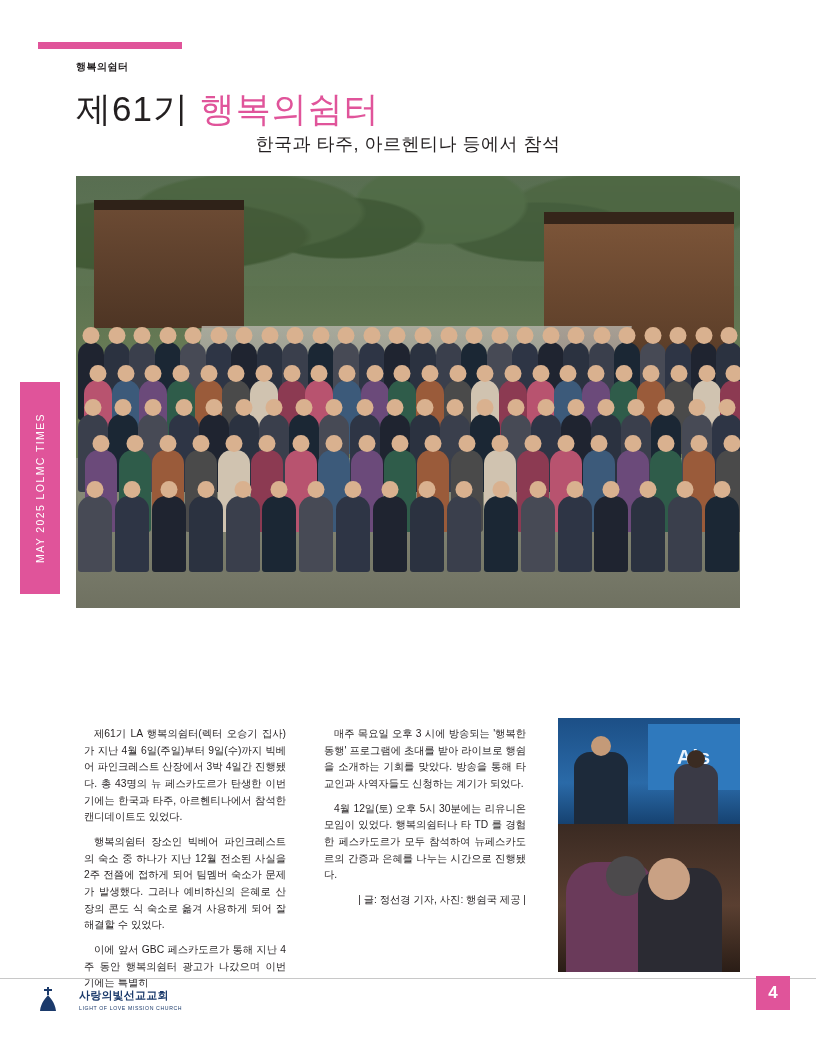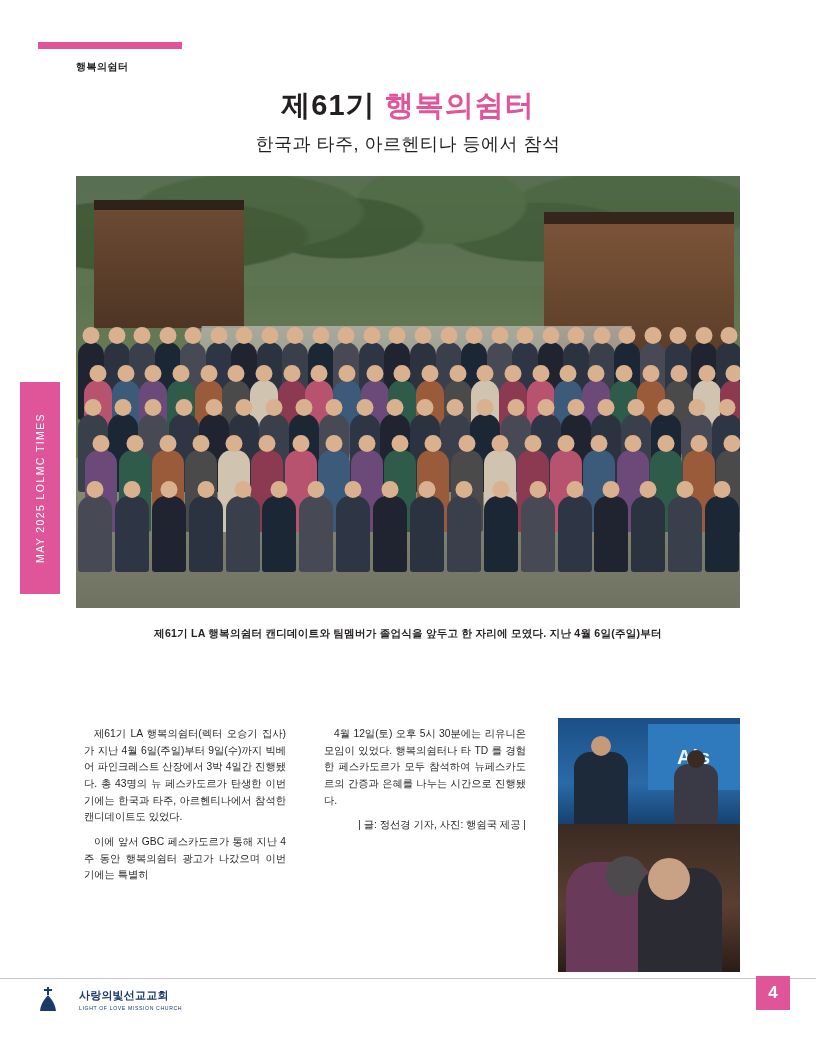--- a/index.html
+++ b/index.html
@@ -61,23 +61,23 @@
     letter-spacing: 1.4px;
     white-space: nowrap;
   }
 
   
   .headline {
     position: absolute;
     left: 76px;
     top: 88px;
     width: 664px;
-    text-align: center;
-    font-size: 29px;
-    font-weight: 700;
+    text-align: left;
+    font-size: 35px;
+    font-weight: 400;
     color: #231f20;
     letter-spacing: 1px;
     line-height: 1.2;
   }
   .headline .pink { color: #e0549a; }
   .subhead {
     position: absolute;
     left: 76px;
     top: 132px;
     width: 664px;
@@ -399,28 +399,29 @@
       <i style="left: 444.667px; bottom: 8px; width: 34px; height: 76px; background: rgb(71, 74, 85);"></i>
       <i style="left: 481.556px; bottom: 8px; width: 34px; height: 76px; background: rgb(46, 53, 69);"></i>
       <i style="left: 518.444px; bottom: 8px; width: 34px; height: 76px; background: rgb(31, 36, 48);"></i>
       <i style="left: 555.333px; bottom: 8px; width: 34px; height: 76px; background: rgb(43, 50, 64);"></i>
       <i style="left: 592.222px; bottom: 8px; width: 34px; height: 76px; background: rgb(58, 63, 76);"></i>
       <i style="left: 629.111px; bottom: 8px; width: 34px; height: 76px; background: rgb(27, 39, 52);"></i>
     </div>
 </div>
 
 <div class="photo-caption">
-  <div>제61기 LA 행복의쉼터 캔디데이트와 팀멤버가 졸업식을 앞두고 한 자리에 모였다. 지난 4월 6일(주일)부터</div>
 </div>
 
 <div class="col col1">
   <p>제61기 LA 행복의쉼터(렉터 오승기 집사)가 지난 4월 6일(주일)부터 9일(수)까지 빅베어 파인크레스트 산장에서 3박 4일간 진행됐다. 총 43명의 뉴 페스카도르가 탄생한 이번 기에는 한국과 타주, 아르헨티나에서 참석한 캔디데이트도 있었다.</p>
+  <p>행복의쉼터 장소인 빅베어 파인크레스트의 숙소 중 하나가 지난 12월 전소된 사실을 2주 전쯤에 접하게 되어 팀멤버 숙소가 문제가 발생했다. 그러나 예비하신의 은혜로 산장의 콘도 식 숙소로 옮겨 사용하게 되어 잘 해결할 수 있었다.</p>
   <p>이에 앞서 GBC 페스카도르가 통해 지난 4주 동안 행복의쉼터 광고가 나갔으며 이번 기에는 특별히</p>
 </div>
 <div class="col col2">
+  <p>매주 목요일 오후 3 시에 방송되는 '행복한 동행' 프로그램에 초대를 받아 라이브로 행쉼을 소개하는 기회를 맞았다. 방송을 통해 타 교인과 사역자들도 신청하는 계기가 되었다.</p>
   <p>4월 12일(토) 오후 5시 30분에는 리유니온 모임이 있었다. 행복의쉼터나 타 TD 를 경험한 페스카도르가 모두 참석하여 뉴페스카도르의 간증과 은혜를 나누는 시간으로 진행됐다.</p>
   <p class="credit">| 글: 정선경 기자, 사진: 행쉼국 제공 |</p>
 </div>
 
 <div class="photo-sm photo-a">
   <div class="pa-banner">Ais</div>
   <div class="pa-man"></div>
   <div class="pa-woman"></div>
 </div>
 <div class="photo-sm photo-b">

